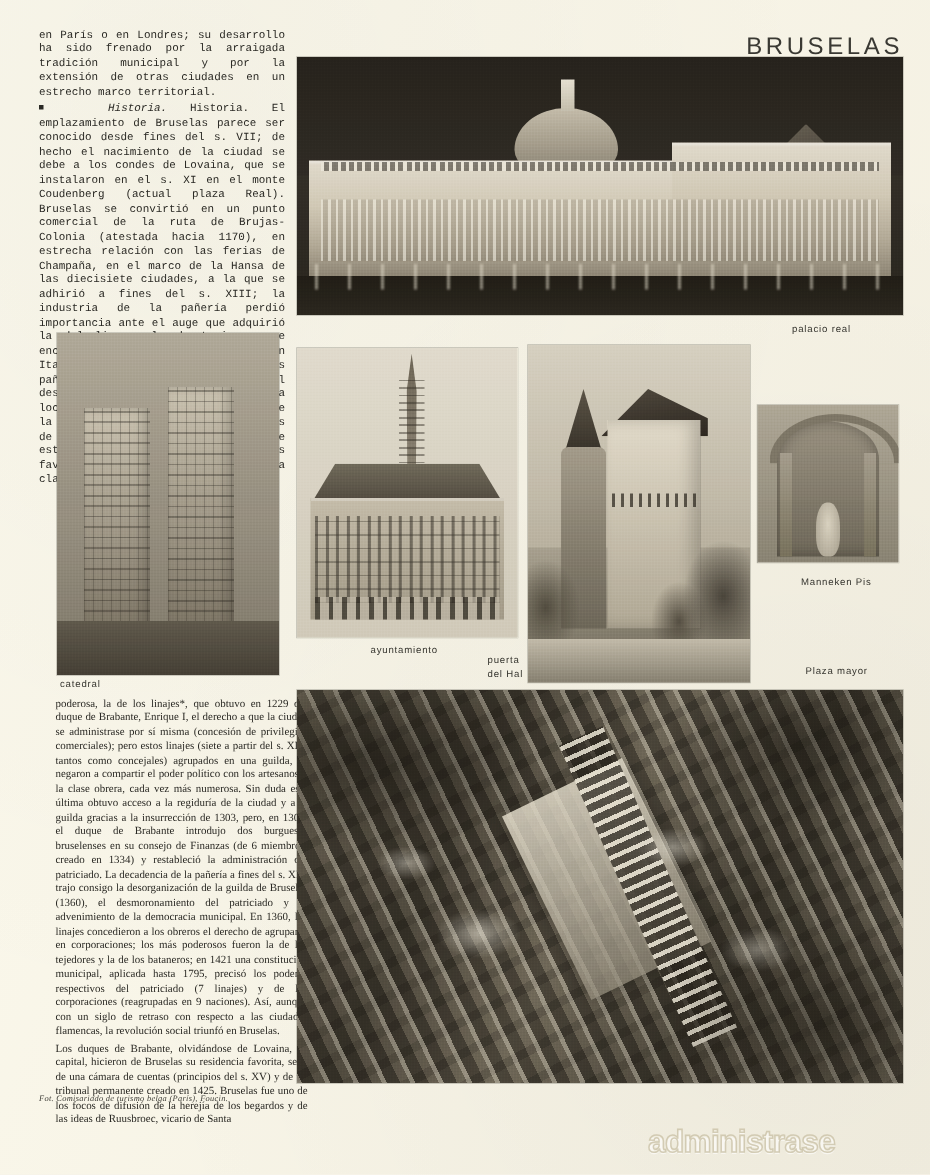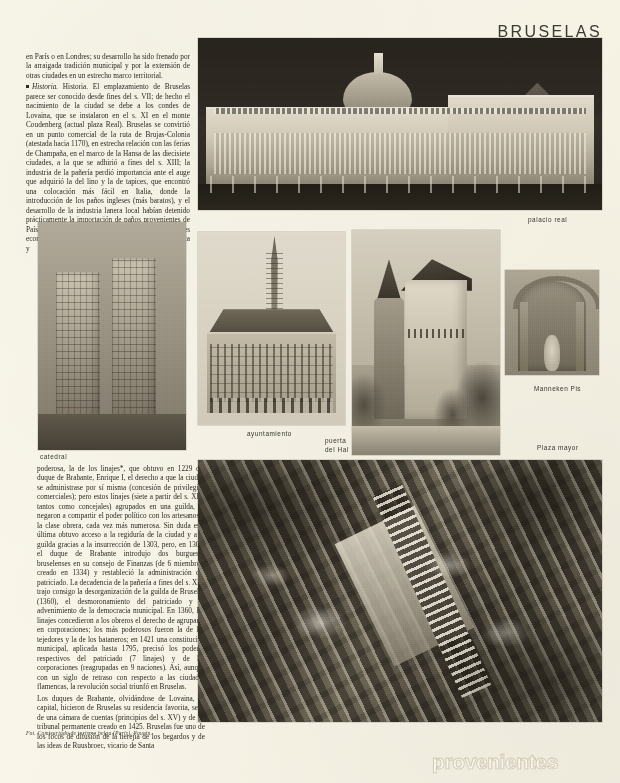--- a/index.html
+++ b/index.html
@@ -48,31 +48,31 @@
     position: absolute;
     font-size: 7.3px;
     line-height: 1.30;
     text-align: justify;
     text-justify: inter-word;
     color: #2a2924;
     -webkit-hyphens: auto;
     hyphens: auto;
   }
   .col p { margin: 0 0 2px 0; }
-  .col .it { font-style: italic; }
+  .col .it { font-style: italic; margin-left: 40px; }
   .bullet-mark {
     display: inline-block;
     width: 3px;
     height: 3px;
     background: #2a2924;
     margin-right: 3px;
     vertical-align: 1px;
   }
 
-  #col-top    { left: 26px; top: 52px;  width: 164px; }
+  #col-top    { left: 26px; top: 20px;  width: 164px; font-family: Liberation Mono, monospace; }
   #col-bottom { left: 37px; top: 464px; width: 168px; }
 
   .credit {
     position: absolute;
     left: 26px;
     top: 730px;
     width: 210px;
     font-size: 5.6px;
     font-style: italic;
     letter-spacing: 0.2px;
@@ -375,14 +375,14 @@
     <div class="ae-roofs"></div>
     <div class="ae-square"></div>
     <div class="ae-ridge"></div>
     <div class="ae-dark"></div>
     <div class="ae-hi"></div>
     <div class="sepia"></div>
     <div class="noise"></div>
   </div>
   <div class="caption" id="cap-plaza">Plaza mayor</div>
 
-  <div class="watermark">provenientes</div>
+  <div class="watermark">administrase</div>
 </div>
 
 </body></html>

